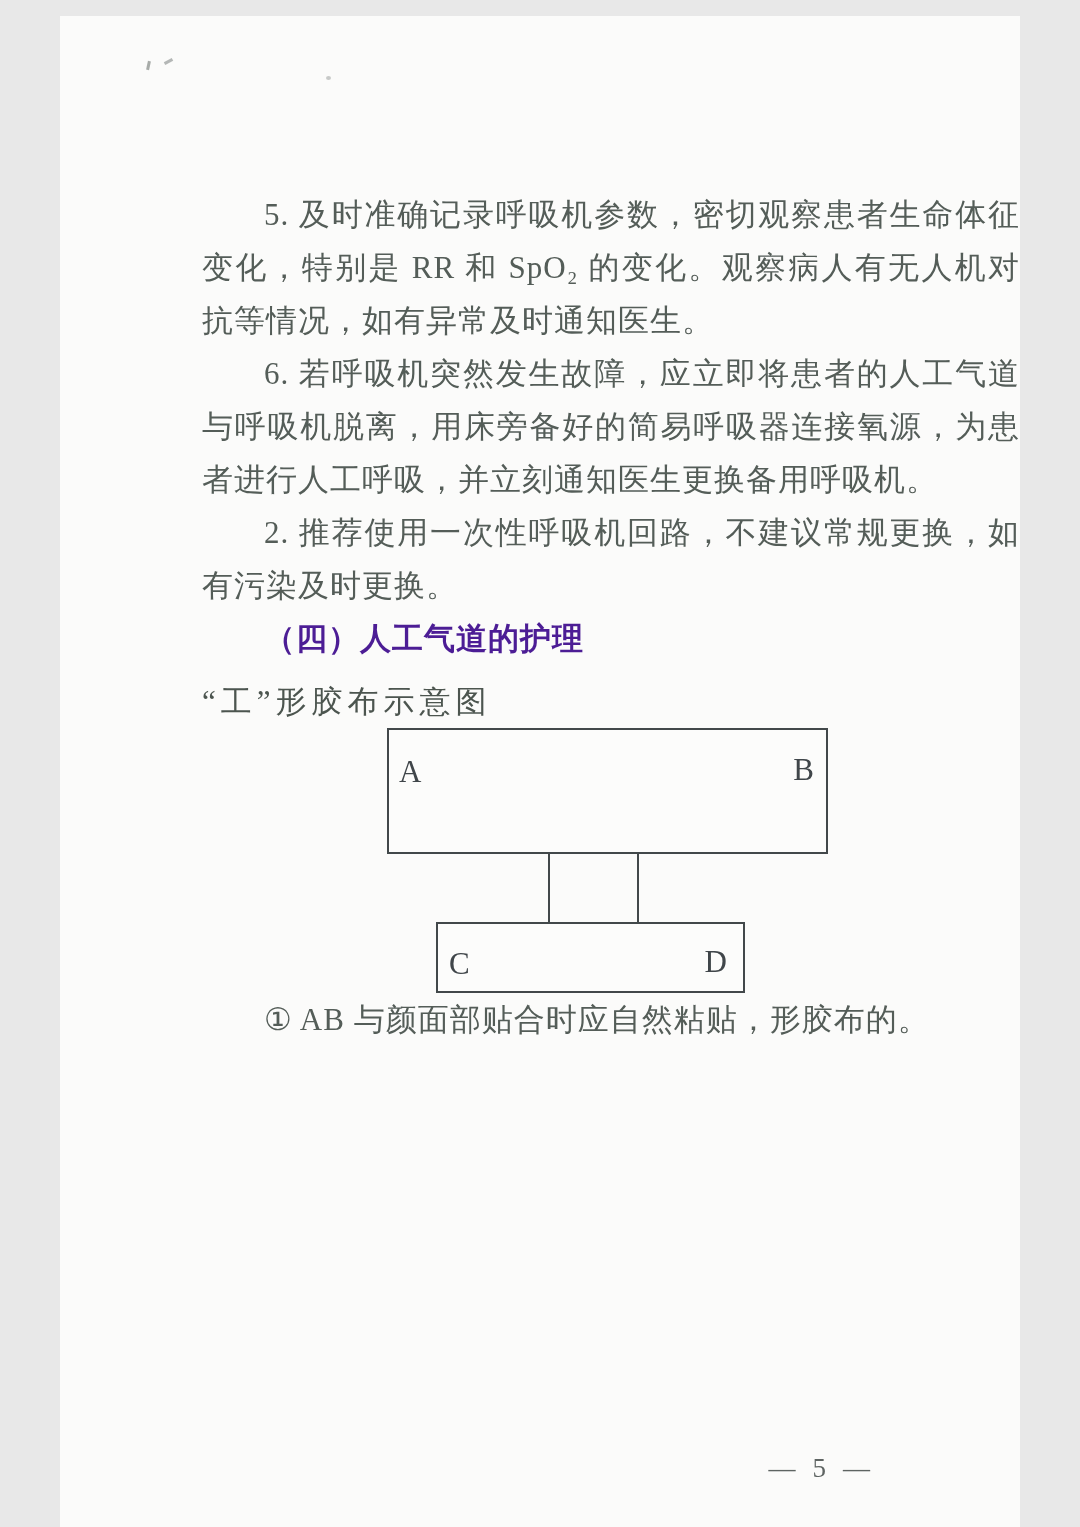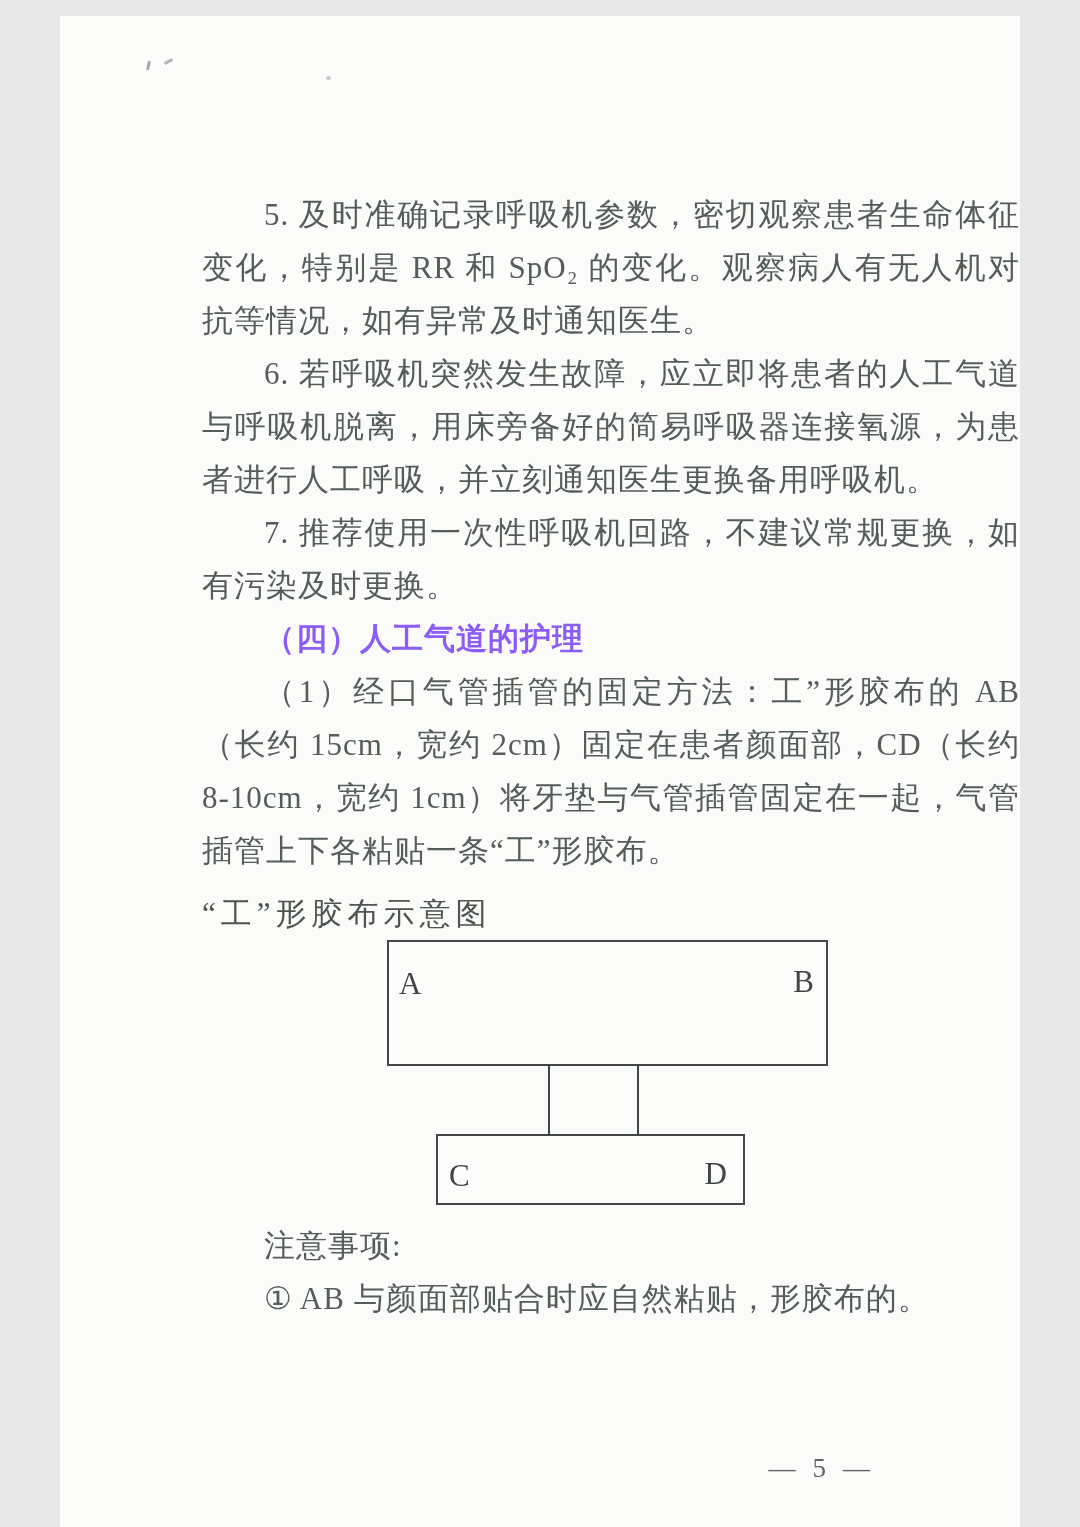--- a/index.html
+++ b/index.html
@@ -27,21 +27,21 @@
     font-size: 31px;
     line-height: 53px;
     text-align: justify;
     text-indent: 2em;
     color: #545d58;
     letter-spacing: 1px;
   }
 
   .heading {
     font-weight: 700;
-    color: #8b5cf6;
+    color: #4c1d95;
   }
 
   .fig-caption {
     margin-top: 10px;
     font-size: 31px;
     line-height: 53px;
     letter-spacing: 5px;
     color: #4c554f;
   }
 
@@ -110,42 +110,40 @@
   <span class="speck speck-1"></span>
   <span class="speck speck-2"></span>
   <span class="speck speck-3"></span>
 
   <div class="content">
 
     <p class="para">5. 及时准确记录呼吸机参数，密切观察患者生命体征变化，特别是 RR 和 SpO₂ 的变化。观察病人有无人机对抗等情况，如有异常及时通知医生。</p>
 
     <p class="para">6. 若呼吸机突然发生故障，应立即将患者的人工气道与呼吸机脱离，用床旁备好的简易呼吸器连接氧源，为患者进行人工呼吸，并立刻通知医生更换备用呼吸机。</p>
 
-    <p class="para">7. 推荐使用一次性呼吸机回路，不建议常规更换，如有污染及时更换。</p>
+    <p class="para">2. 推荐使用一次性呼吸机回路，不建议常规更换，如有污染及时更换。</p>
 
     <p class="para heading">（四）人工气道的护理</p>
 
 
-    <p class="para">（1）经口气管插管的固定方法：工”形胶布的 AB（长约 15cm，宽约 2cm）固定在患者颜面部，CD（长约 8-10cm，宽约 1cm）将牙垫与气管插管固定在一起，气管插管上下各粘贴一条“工”形胶布。</p>
 
     <div class="fig-caption">“工”形胶布示意图</div>
 
     <div class="diagram">
       <div class="rect-top">
         <span class="dlabel lbl-a">A</span>
         <span class="dlabel lbl-b">B</span>
       </div>
       <div class="connector"></div>
       <div class="rect-bottom">
         <span class="dlabel lbl-c">C</span>
         <span class="dlabel lbl-d">D</span>
       </div>
     </div>
 
-    <p class="para notes-heading">注意事项:</p>
 
     <p class="para">① AB 与颜面部贴合时应自然粘贴，形胶布的。</p>
 
   </div>
 
   <div class="footer">
     <span>—</span>
     <span>5</span>
     <span>—</span>
   </div>

